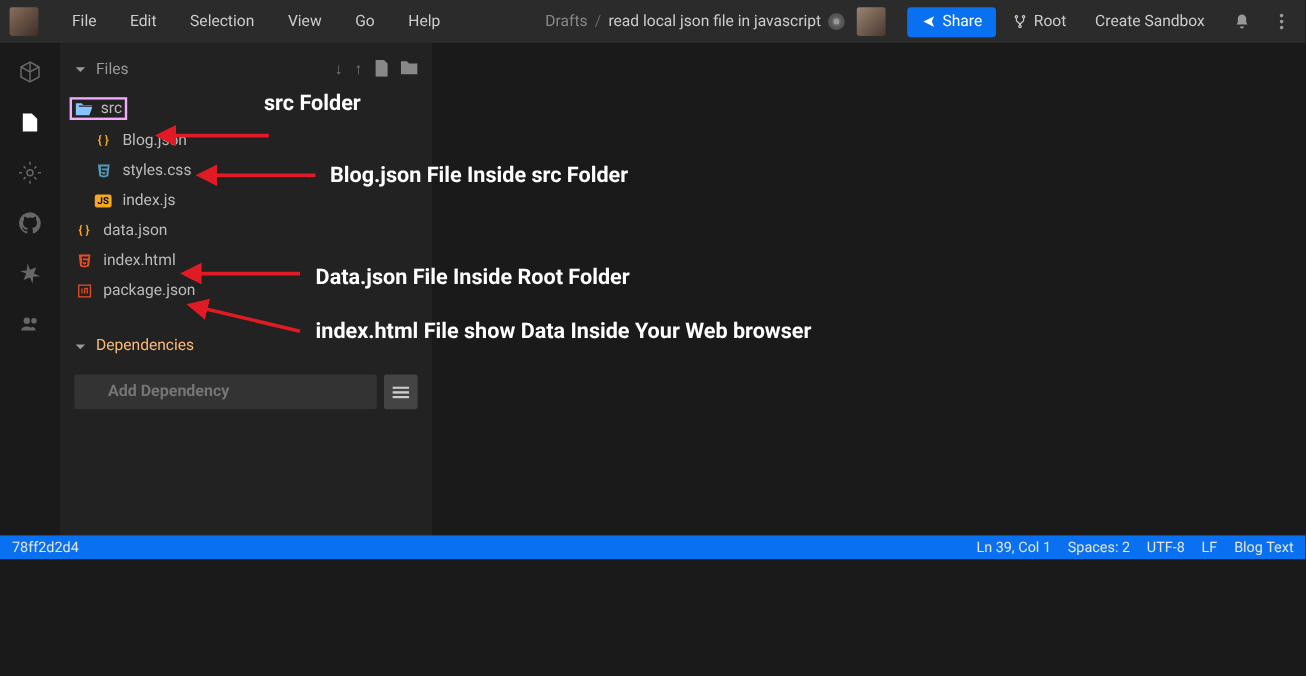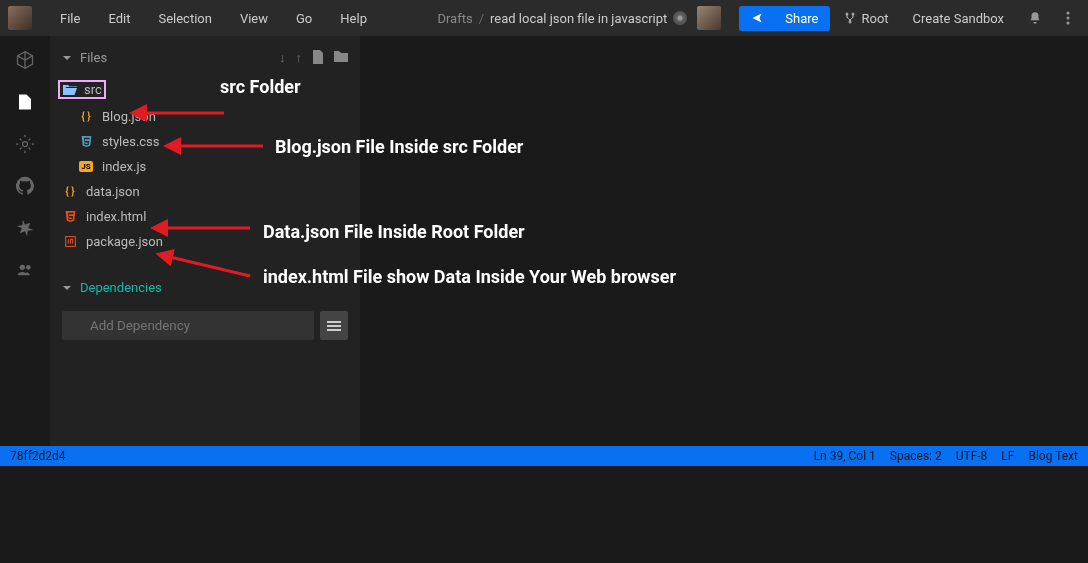--- a/index.html
+++ b/index.html
@@ -6,21 +6,21 @@
 body{background:#1a1a1a;color:#ccc;width:1088px;height:563px;overflow:hidden;position:relative;font-size:13px}
 .topbar{height:36px;background:#2b2b2b;display:flex;align-items:center;padding:0 8px;gap:4px}
 .avatar{width:24px;height:24px;background:linear-gradient(135deg,#8a6d5c,#3d2f27);border-radius:2px;margin-right:12px}
 .avatar2{width:24px;height:24px;background:linear-gradient(135deg,#9a8570,#4a3830);border-radius:2px;margin:0 6px}
 .menu-item{padding:6px 12px;color:#ccc;cursor:pointer;font-size:13px}
 .spacer{flex:1}
 .breadcrumb{color:#888;font-size:13px;display:flex;align-items:center;gap:6px}
 .breadcrumb .sep{color:#666}
 .breadcrumb .title{color:#ccc}
 .privacy-icon{width:14px;height:14px;border-radius:50%;background:#555;display:inline-flex;align-items:center;justify-content:center;font-size:9px;color:#999}
-.btn-share{background:#0971f1;color:#fff;padding:5px 12px;border-radius:3px;cursor:pointer;display:flex;align-items:center;gap:22px;font-size:13px;margin-left:8px}
+.btn-share{background:#0971f1;color:#fff;padding:5px 12px;border-radius:3px;cursor:pointer;display:flex;align-items:center;gap:5px;font-size:13px;margin-left:8px}
 .btn-fork{color:#ccc;padding:6px 10px;cursor:pointer;display:flex;align-items:center;gap:5px;font-size:13px}
 .btn-create{color:#ccc;padding:6px 10px;cursor:pointer;font-size:13px}
 .notif-icon{padding:6px 10px;cursor:pointer;color:#999}
 .menu-dots{padding:6px 10px;cursor:pointer;color:#999}
 
 .main{display:flex;height:410px}
 .activity-bar{width:50px;background:#1a1a1a;display:flex;flex-direction:column;align-items:center;padding-top:14px;gap:22px}
 .activity-icon{width:20px;height:20px;color:#666;cursor:pointer;display:flex;align-items:center;justify-content:center}
 .activity-icon.active{color:#fff}
 
@@ -35,30 +35,30 @@
 .tree-item.indent1{padding-left:28px}
 .tree-item .file-icon{width:16px;display:flex;justify-content:center}
 .folder-icon{color:#87c3ff}
 .json-icon{color:#f5a623;font-size:10px;font-weight:bold}
 .js-icon{background:#f5a623;color:#000;font-size:8px;font-weight:bold;padding:1px 2px;border-radius:2px}
 .css-icon{color:#519aba}
 .html-icon{color:#e44d26}
 .pkg-icon{color:#e44d26}
 .src-box{border:2px solid #f0abfc;padding:0 2px;margin-left:-4px}
 
-.deps-header{display:flex;align-items:center;padding:8px 12px;gap:8px;color:#14b8a6;margin-top:14px}
+.deps-header{display:flex;align-items:center;padding:8px 12px;gap:8px;color:#fdba74;margin-top:14px}
 .search-wrap{padding:8px 12px;display:flex;gap:6px}
 .search-box{flex:1;background:#333;border:none;padding:7px 8px 7px 28px;color:#999;border-radius:2px;position:relative}
 .search-container{position:relative;flex:1}
 .search-glass{position:absolute;left:8px;top:50%;transform:translateY(-50%);color:#777;font-size:12px}
 .search-menu{width:28px;background:#444;display:flex;align-items:center;justify-content:center;cursor:pointer;color:#ccc;border-radius:2px}
 
 .editor{flex:1;background:#1a1a1a;position:relative}
 
-.status-bar{height:20px;background:#0971f1;display:flex;align-items:center;padding:0 10px;color:#0f172a;font-size:12px}
+.status-bar{height:20px;background:#0971f1;display:flex;align-items:center;padding:0 10px;color:#e5e5e5;font-size:12px}
 .status-left{flex:1}
 .status-right{display:flex;gap:14px}
 
 .annotation{position:absolute;color:#fff;font-size:18px;font-weight:bold;pointer-events:none;white-space:nowrap}
 .arrow{position:absolute;pointer-events:none}
 .arrow svg{overflow:visible}
 
 svg{display:block}
 </style>
 </head>
@@ -234,21 +234,21 @@
       <span>Dependencies</span>
     </div>
     <div class="search-wrap">
       <div class="search-container">
         <span class="search-glass">
           <svg width="12" height="12" viewBox="0 0 24 24" fill="none" stroke="#777" stroke-width="2">
               <circle cx="10" cy="10" r="7"></circle>
               <path d="M21 21l-6-6"></path>
             </svg>
         </span>
-        <input class="search-box" style="width: 100%;" placeholder="Add Dependency">
+        <input class="search-box" style="width: 100%; font-weight: bold;" placeholder="Add Dependency">
       </div>
       <div class="search-menu">
         <svg width="14" height="10" viewBox="0 0 14 10" fill="#ccc">
             <rect width="14" height="2"></rect>
             <rect y="4" width="14" height="2"></rect>
             <rect y="8" width="14" height="2"></rect>
           </svg>
       </div>
     </div>
   </div>

